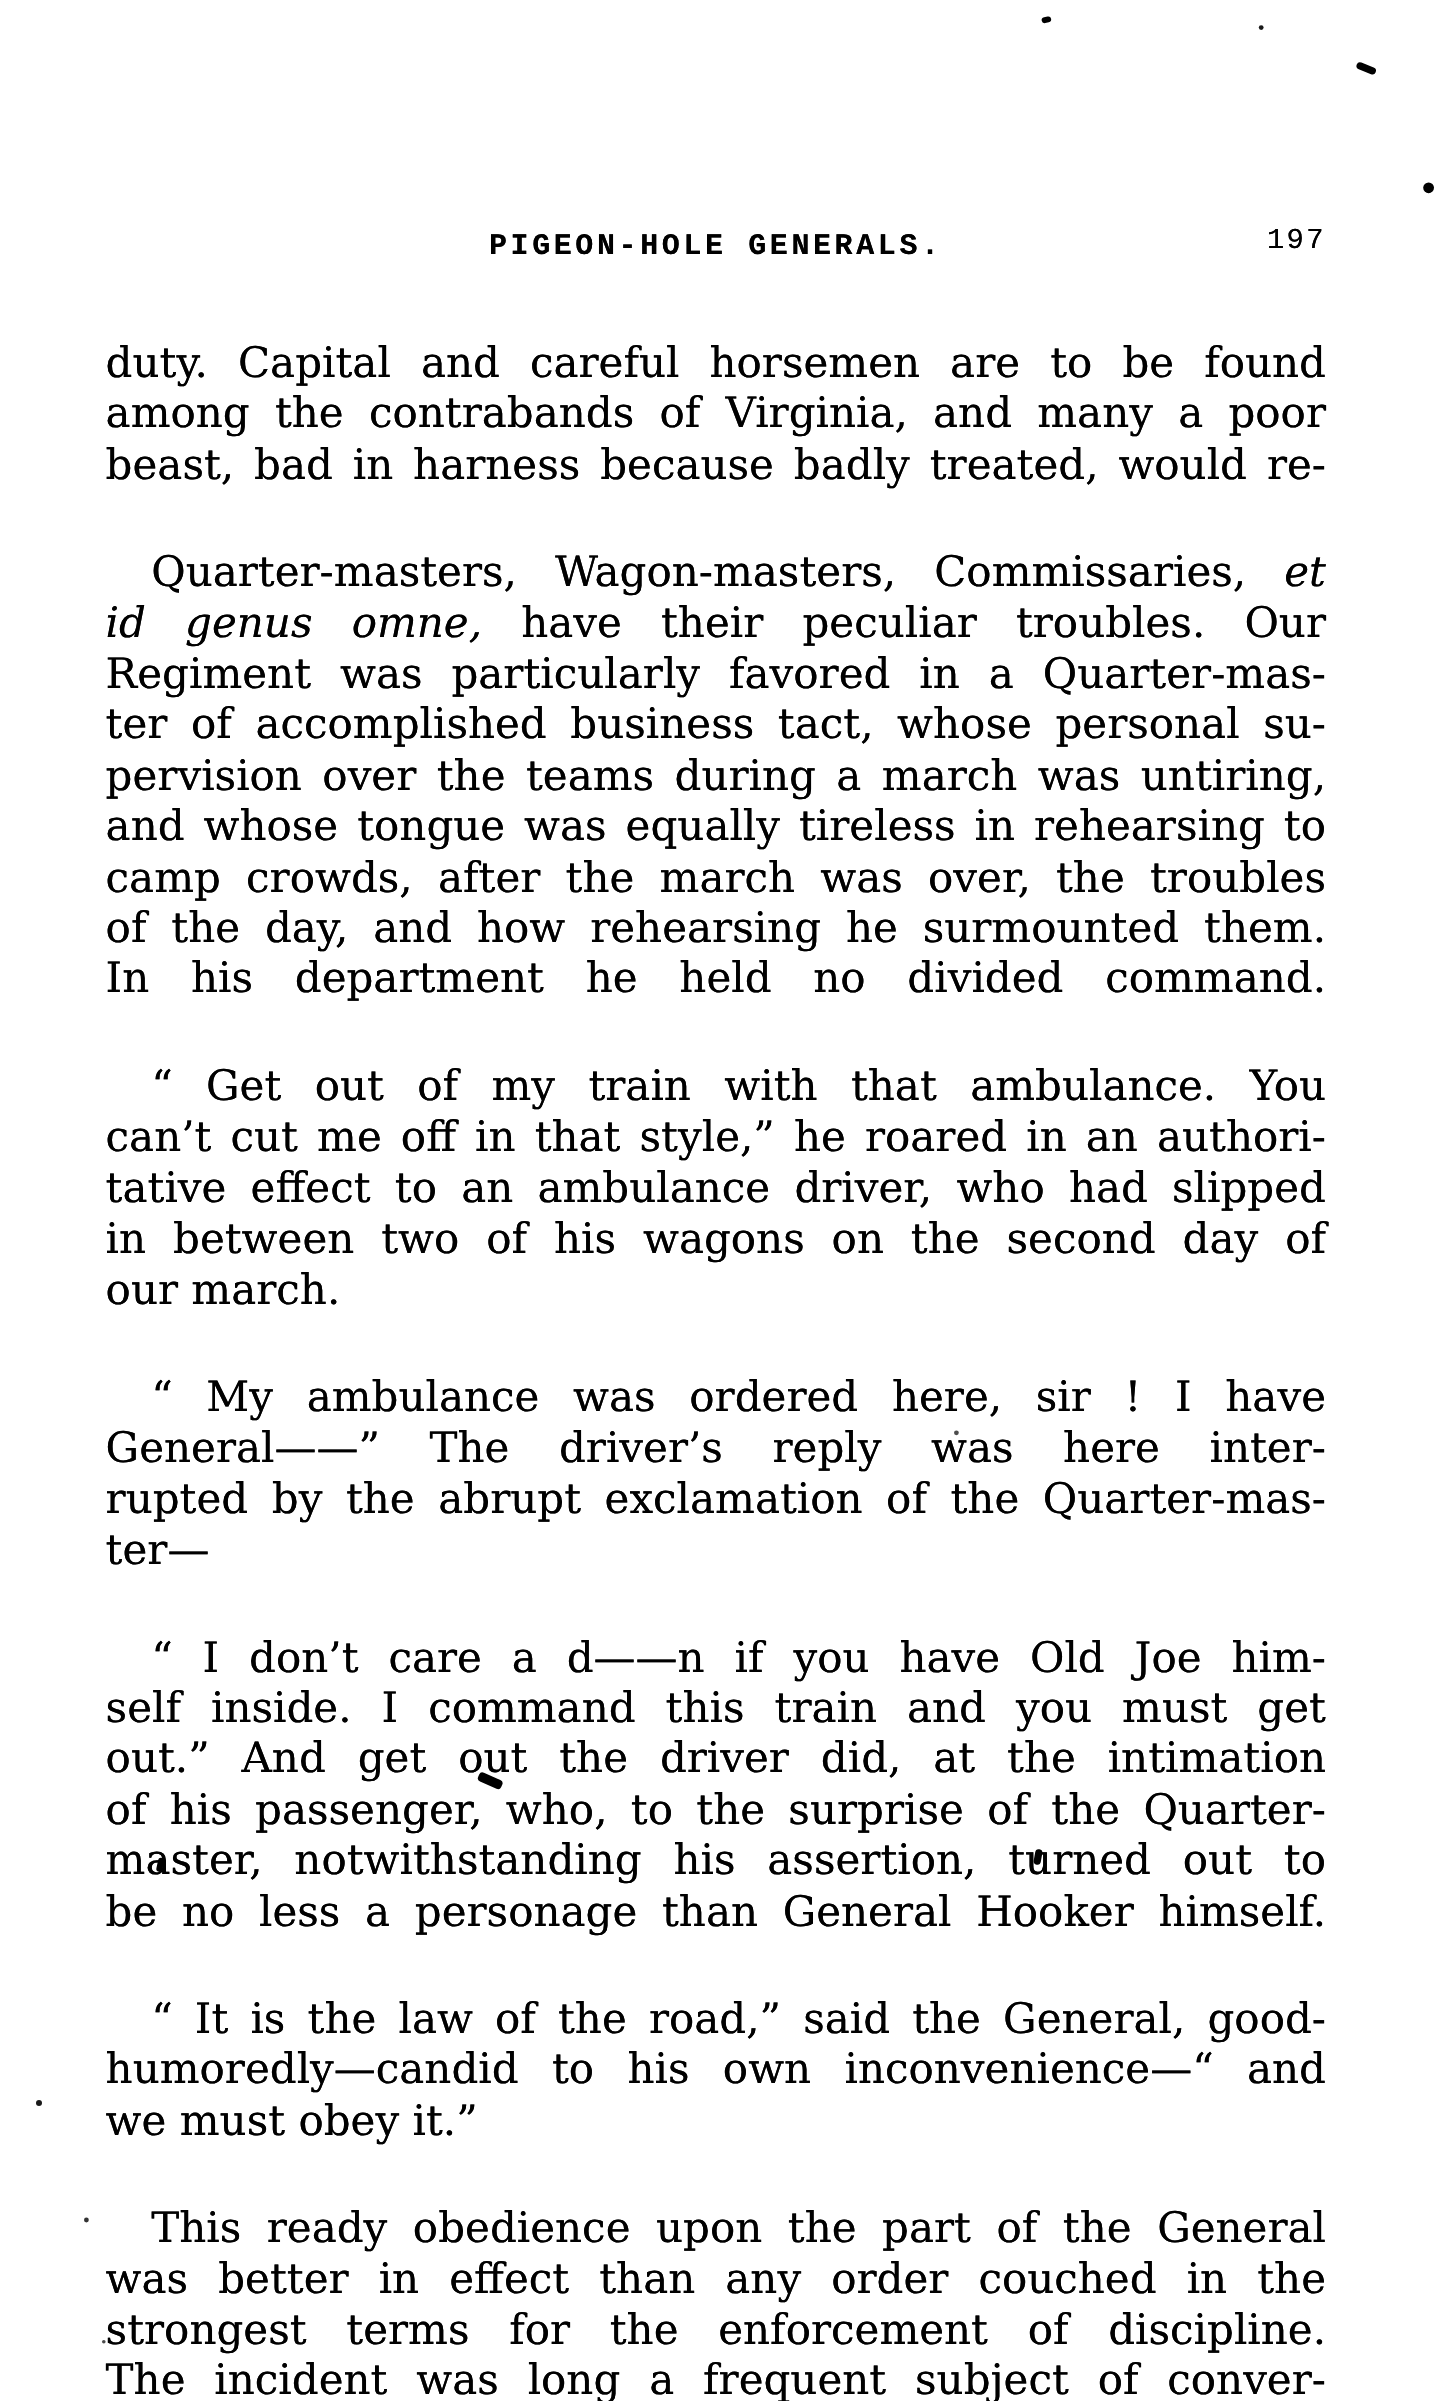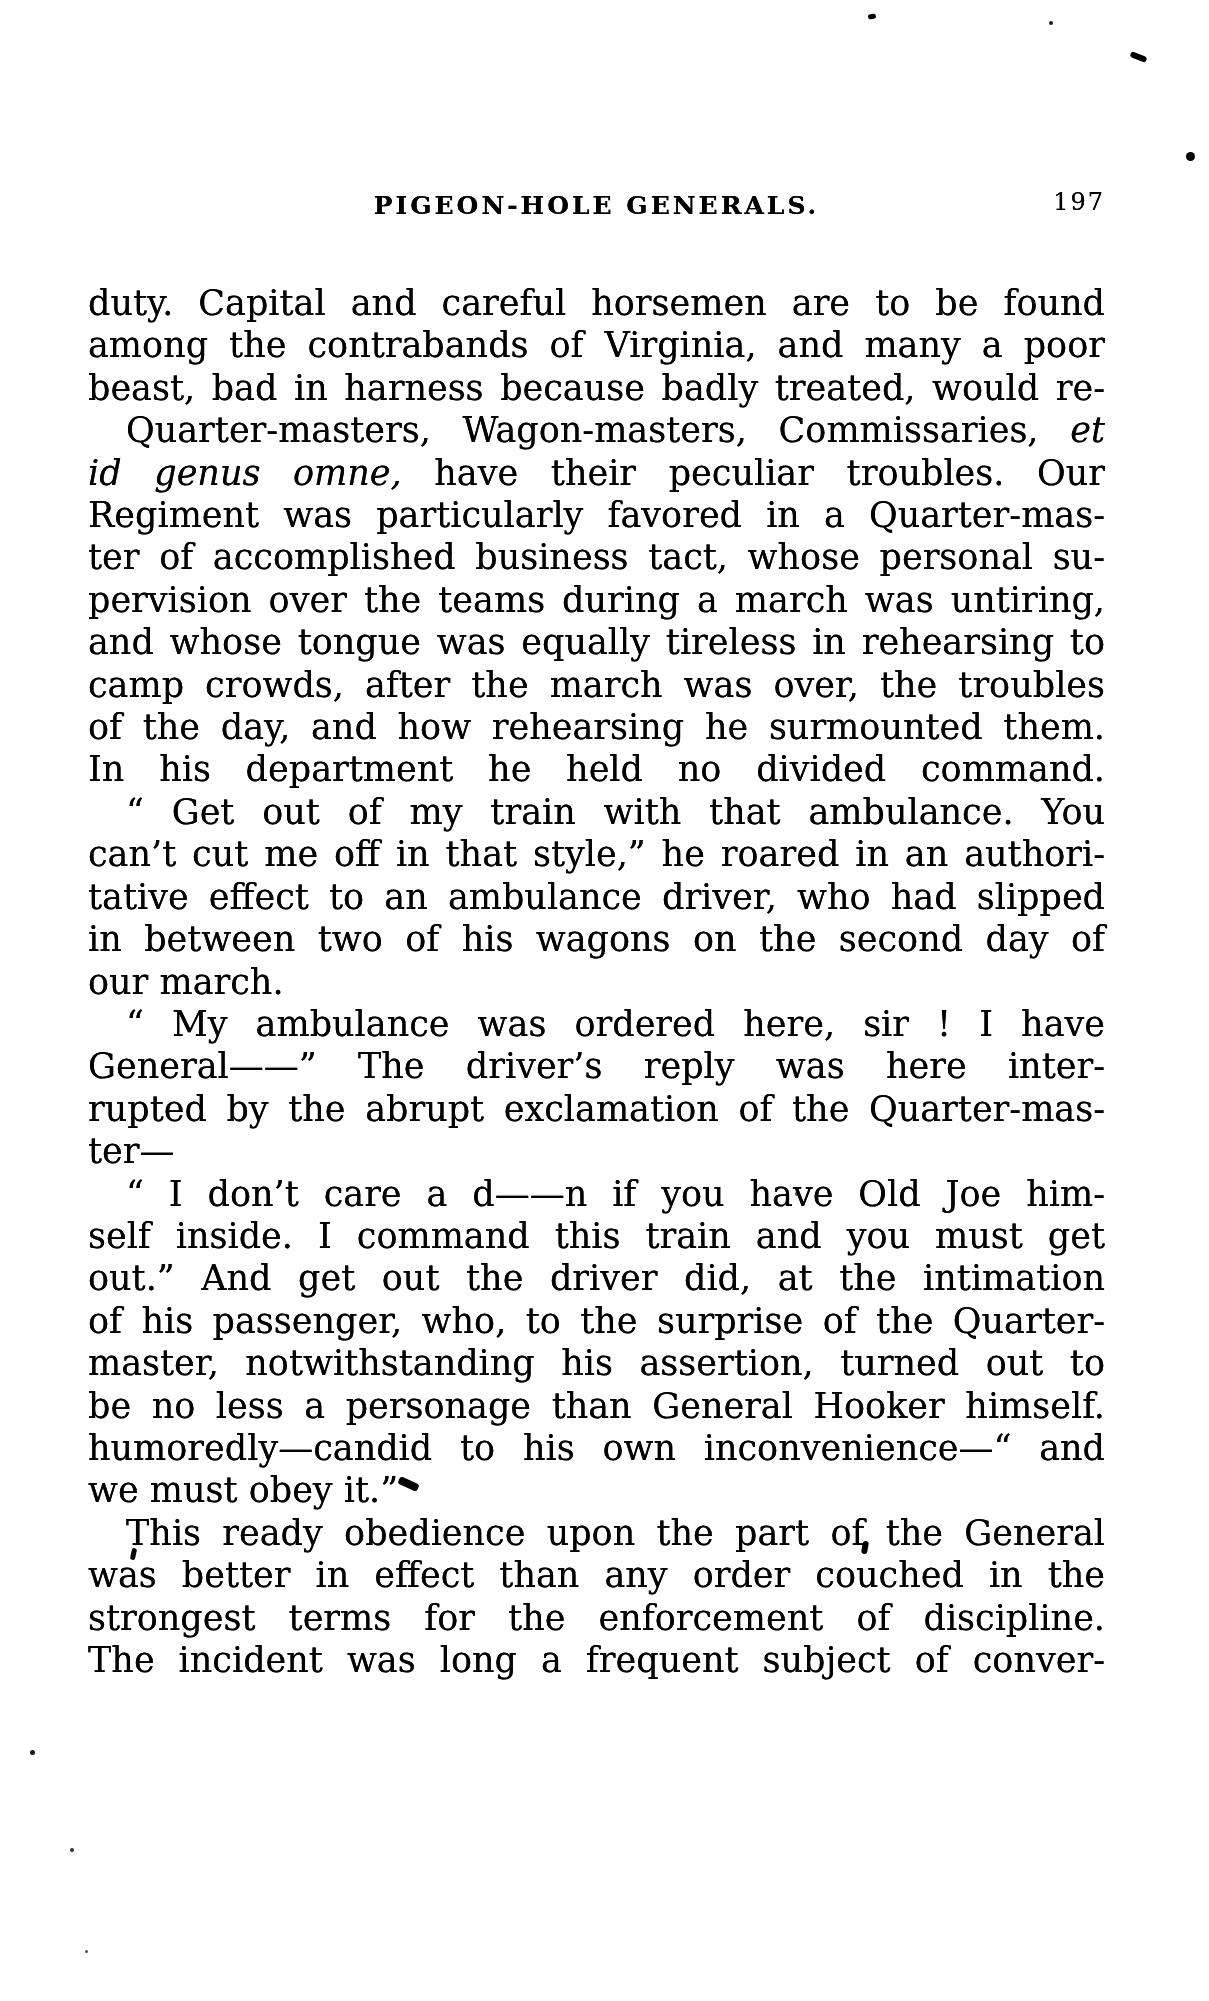--- a/index.html
+++ b/index.html
@@ -11,20 +11,21 @@
     color: #000000;
     font-family: "DejaVu Serif", serif;
     overflow: hidden;
   }
   .header {
     position: absolute;
     top: 191px;
     left: 88px;
     width: 1017px;
     height: 40px;
+    font-family: Liberation Mono, monospace;
   }
   .running-title {
     text-align: center;
     font-size: 25px;
     font-weight: bold;
     letter-spacing: 3px;
     text-shadow: 0 0 0.5px rgba(0,0,0,0.85);
   }
   .page-number {
     position: absolute;
@@ -38,21 +39,21 @@
     position: absolute;
     top: 282px;
     left: 88px;
     width: 1017px;
     font-size: 35px;
     line-height: 42.4px;
     text-shadow: 0 0 0.5px rgba(0,0,0,0.85);
   }
   .line { text-align: left; }
   .line.just { text-align: justify; text-align-last: justify; }
-  .line.indent { text-indent: 38px; }
+  .line.indent { text-indent: 38px; margin-top: 47px; }
   .it { font-style: italic; }
   .speck {
     position: absolute;
     background: #000;
   }
   .speck.dot { border-radius: 50%; }
   .speck.mark { border-radius: 3px; }
 </style>
 </head>
 <body>
@@ -84,20 +85,21 @@
       <div class="line just indent"><span>“ My ambulance was ordered here, sir !  I have</span></div>
       <div class="line just"><span>General——”  The driver’s reply was here inter-</span></div>
       <div class="line just"><span>rupted by the abrupt exclamation of the Quarter-mas-</span></div>
       <div class="line"><span>ter—</span></div>
       <div class="line just indent"><span>“ I don’t care a d——n if you have Old Joe him-</span></div>
       <div class="line just"><span>self inside.  I command this train and you must get</span></div>
       <div class="line just"><span>out.”  And get out the driver did, at the intimation</span></div>
       <div class="line just"><span>of his passenger, who, to the surprise of the Quarter-</span></div>
       <div class="line just"><span>master, notwithstanding his assertion, turned out to</span></div>
       <div class="line just"><span>be no less a personage than General Hooker himself.</span></div>
+      <div class="line just indent"><span>“ It is the law of the road,” said the General, good-</span></div>
       <div class="line just"><span>humoredly—candid to his own inconvenience—“ and</span></div>
       <div class="line"><span>we must obey it.”</span></div>
       <div class="line just indent"><span>This ready obedience upon the part of the General</span></div>
       <div class="line just"><span>was better in effect than any order couched in the</span></div>
       <div class="line just"><span>strongest terms for the enforcement of discipline.</span></div>
       <div class="line just"><span>The incident was long a frequent subject of conver-</span></div>
     </div>
 
   <div id="specks">
       <div class="speck mark" style="left: 868px; top: 14px; width: 8px; height: 5px; opacity: 1; transform: rotate(-12deg);"></div>

